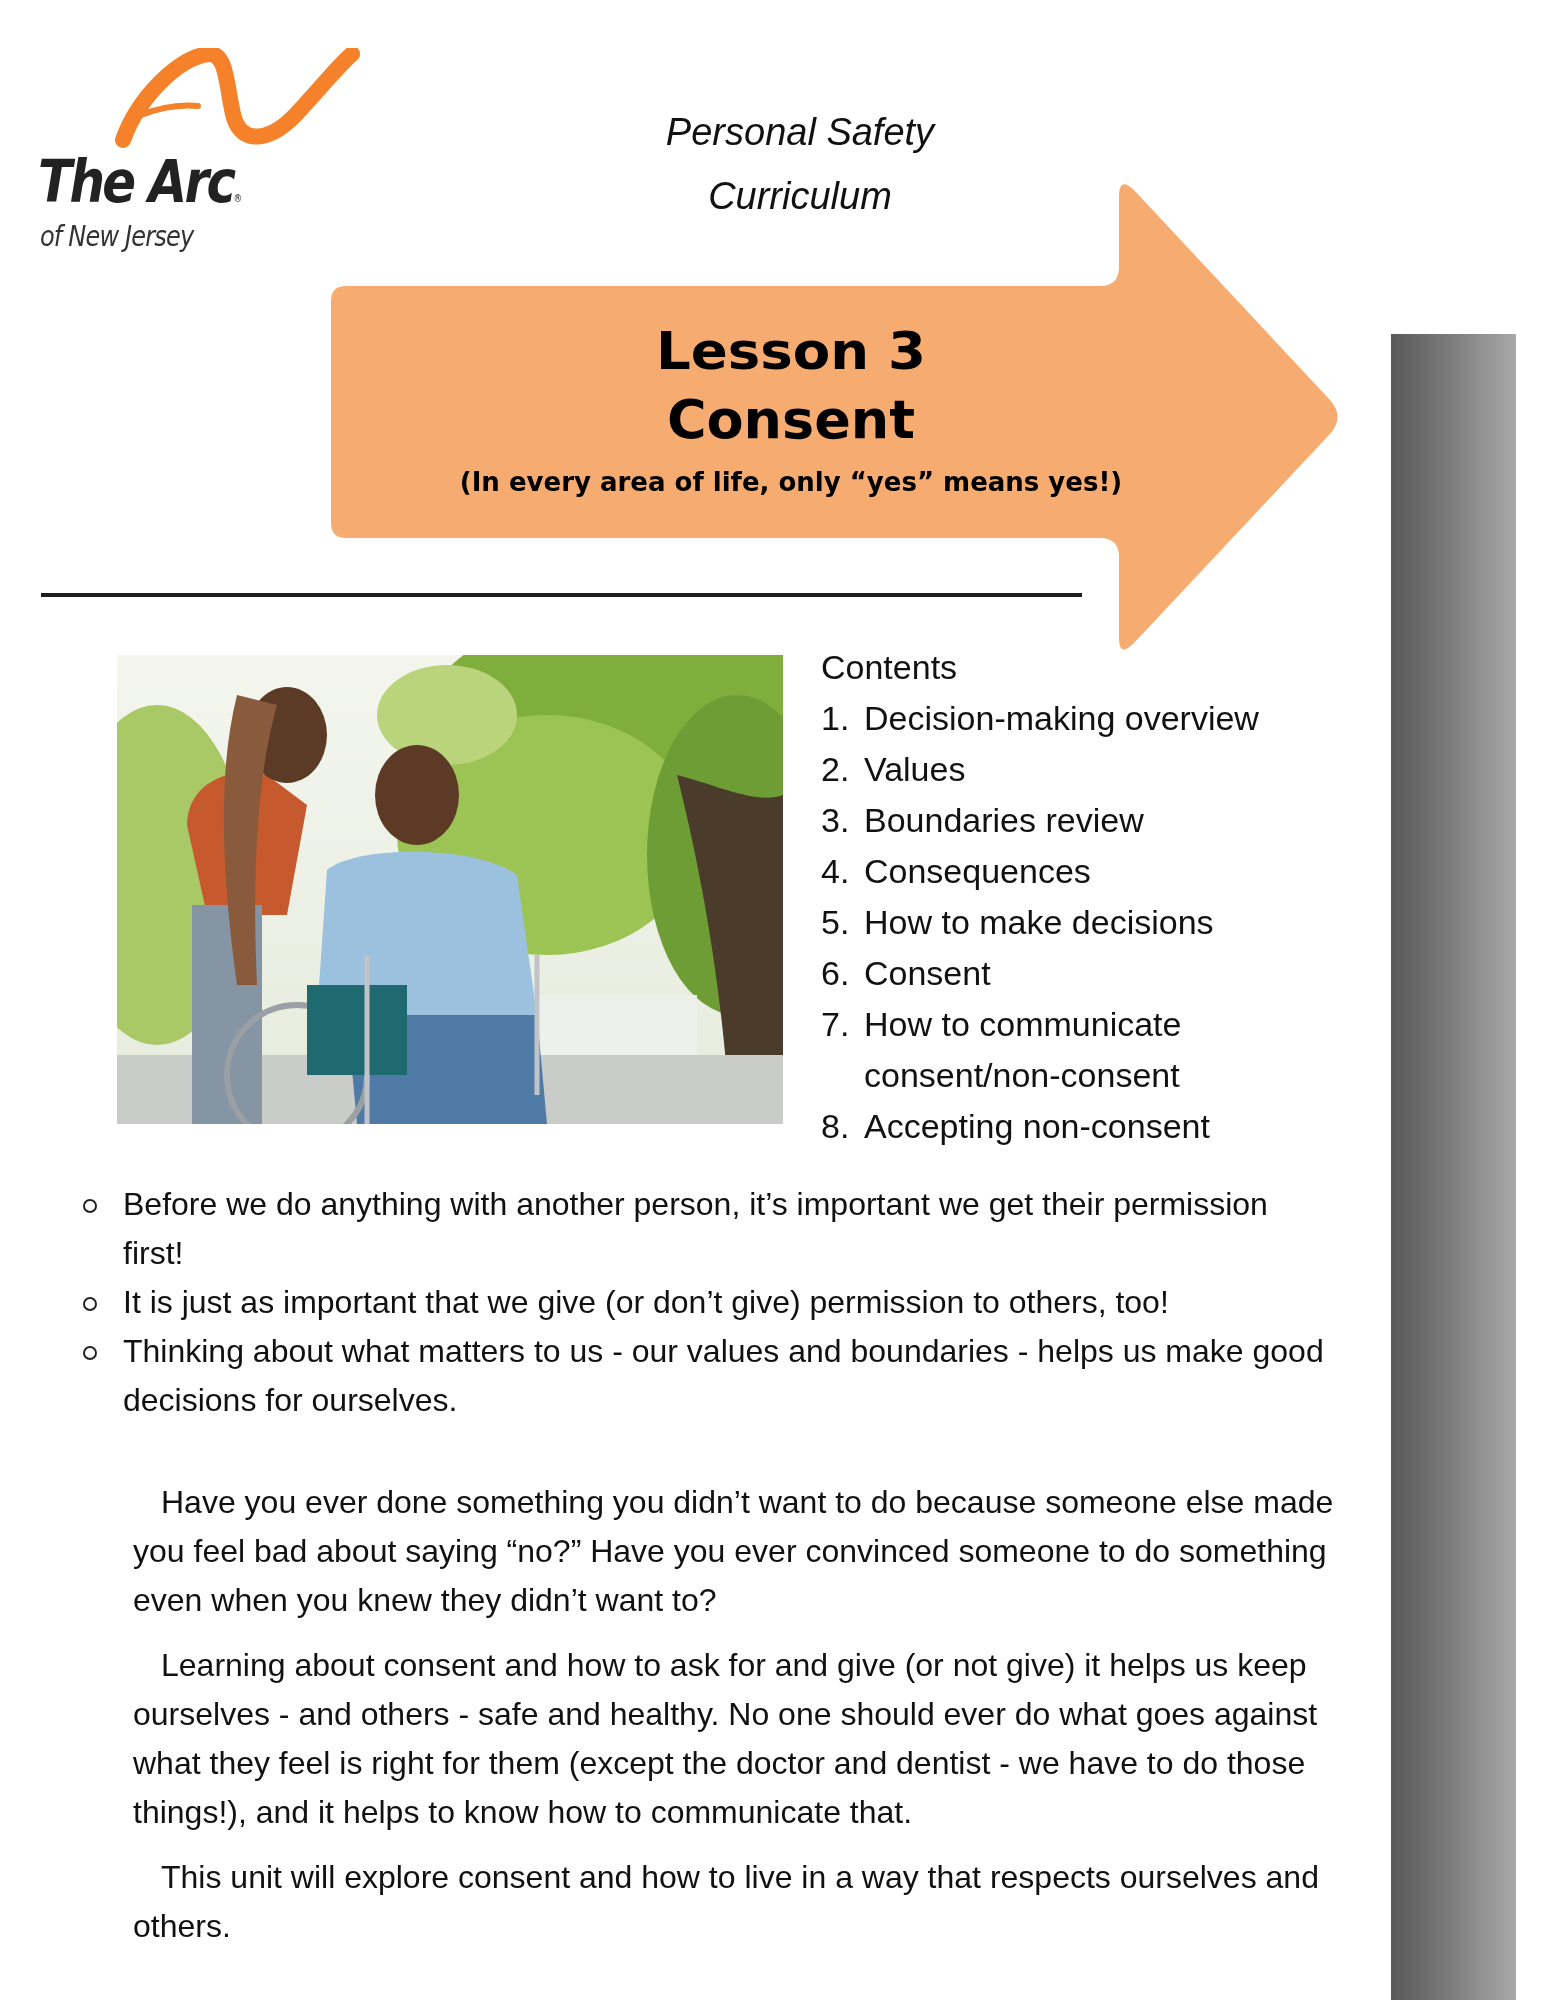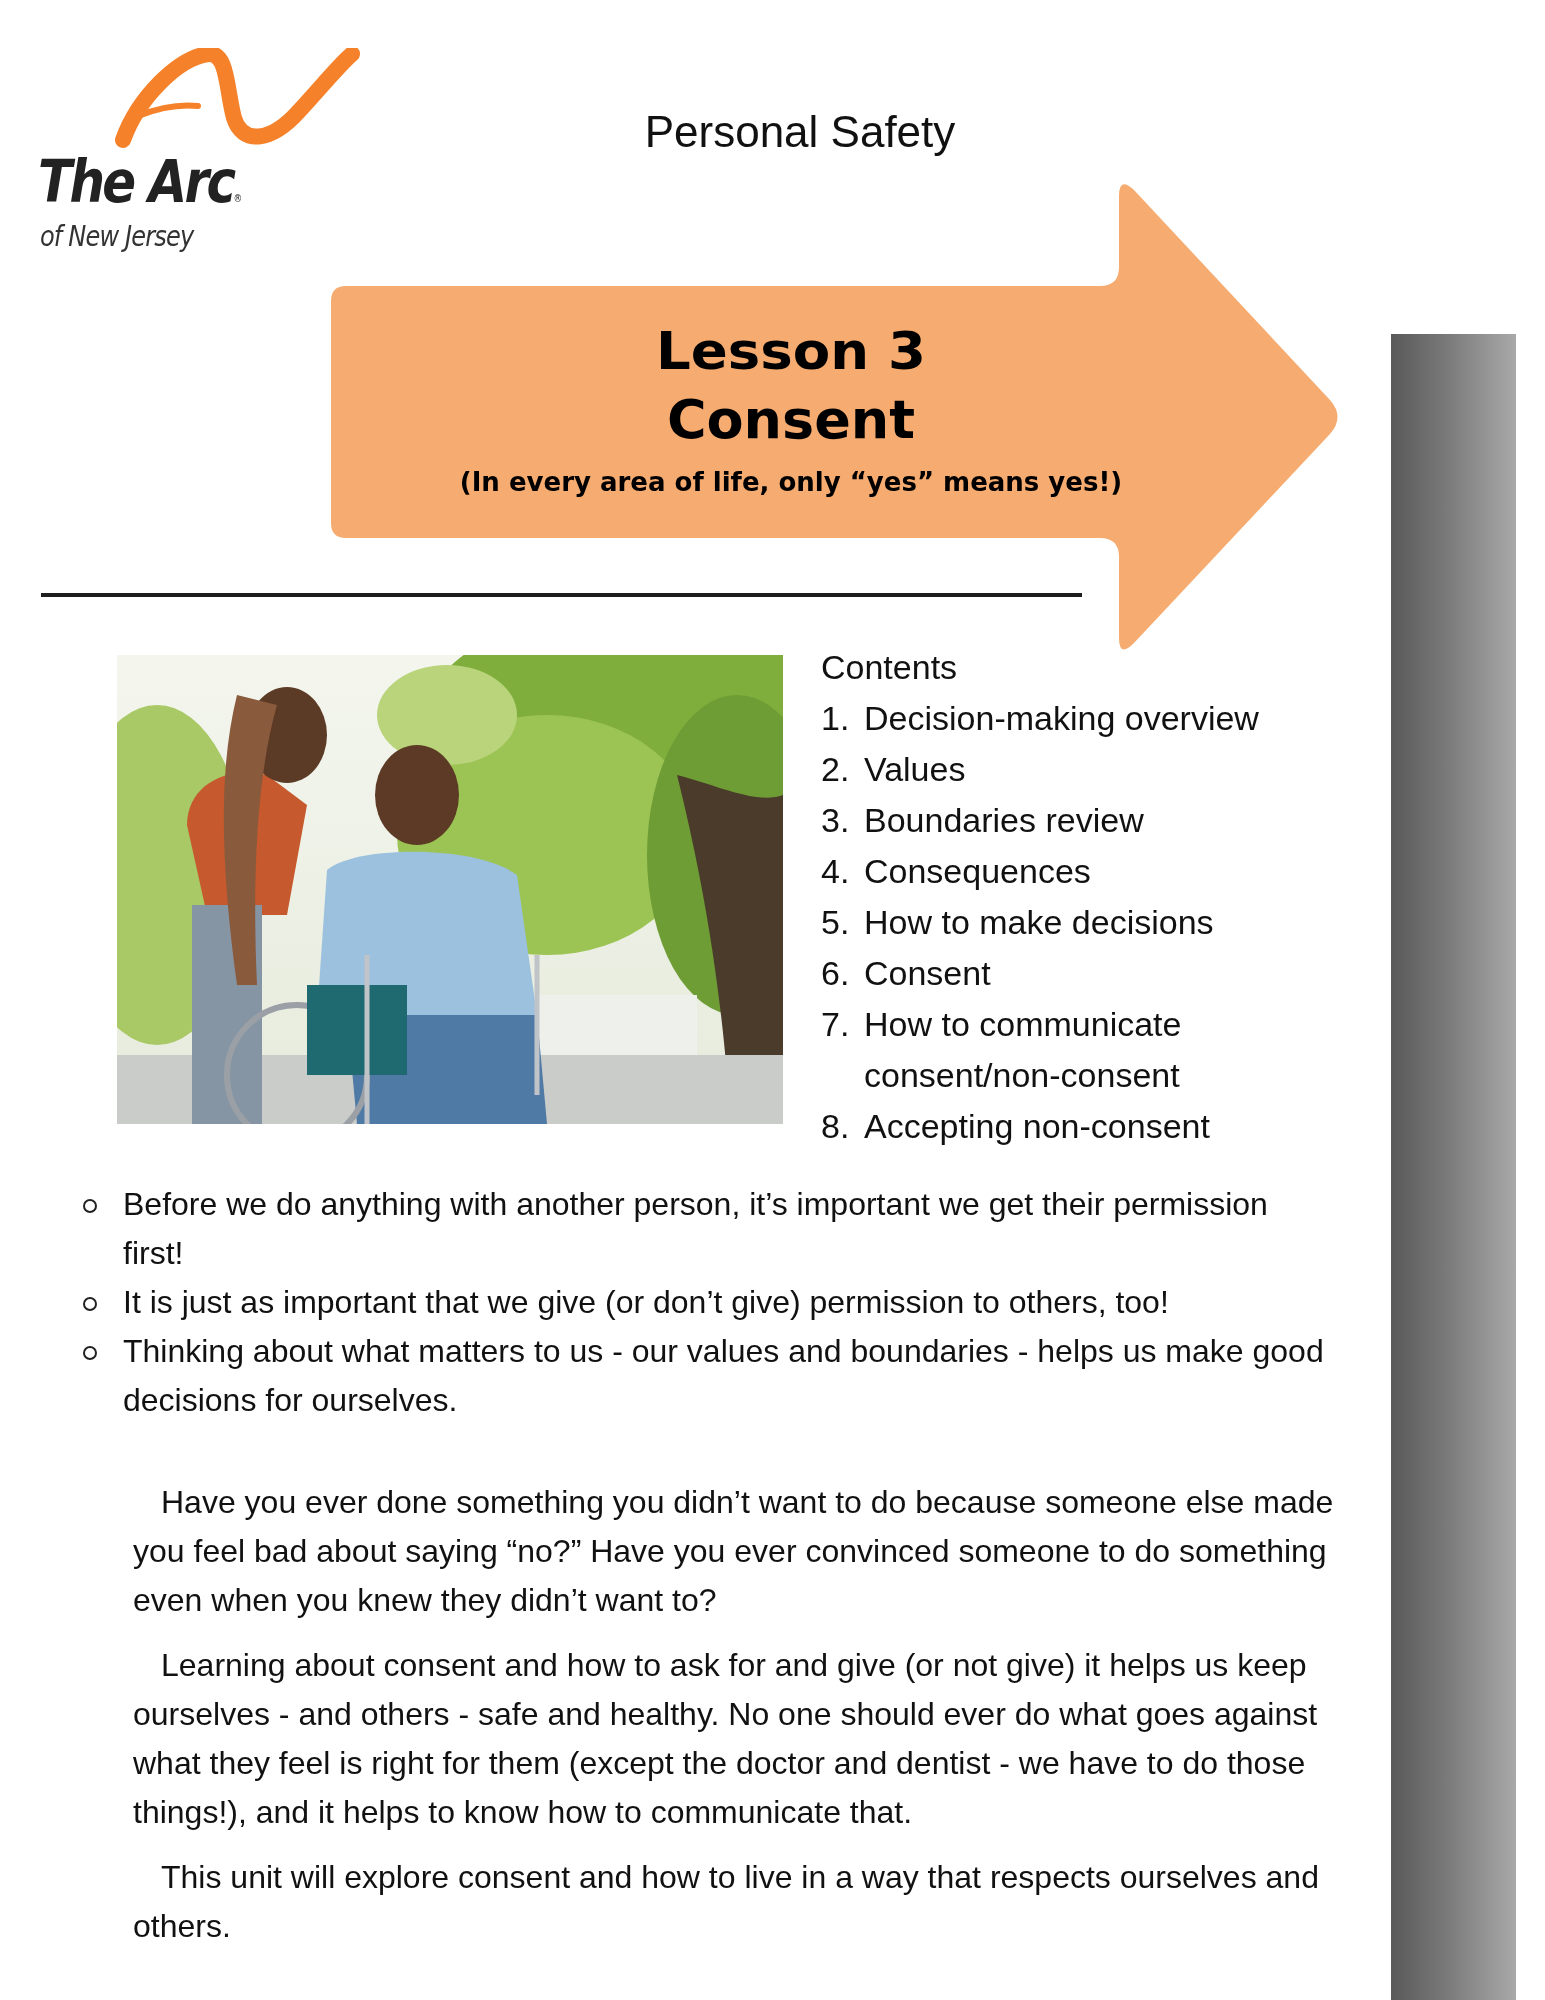--- a/index.html
+++ b/index.html
@@ -11,21 +11,21 @@
     #logo { left: 38px; top: 48px; width: 330px; height: 220px; }
     #logo-swoosh { left: 0; top: 0; }
     #logo-name { left: 0px; top: 100px; font-family: "DejaVu Sans", sans-serif; font-style: italic;
                  font-weight: bold; font-size: 58px; letter-spacing: -3px; color: #222; white-space: nowrap; transform: scaleX(0.86); transform-origin: left top; }
     #logo-reg { font-size: 10px; font-style: normal; font-weight: normal; letter-spacing: 0; vertical-align: baseline; }
     #logo-sub { left: 2px; top: 172px; font-family: "DejaVu Sans", sans-serif; font-style: italic; font-size: 28px;
                 color: #333; white-space: nowrap; letter-spacing: -1px; transform: scaleX(0.86); transform-origin: left top; }
 
     
     #curriculum-title { left: 560px; top: 100px; width: 480px; text-align: center;
-                        font-family: "Liberation Sans", sans-serif; font-size: 44px; line-height: 64px; color: #111; }
+                        font-family: "Liberation Sans", sans-serif; font-size: 38px; line-height: 64px; color: #111; font-style: italic; }
 
     
     #arrow { left: 0; top: 0; width: 1545px; height: 700px; pointer-events: none; }
 
     #lesson-block { left: 331px; top: 318px; width: 920px; text-align: center; color: #000; }
     #lesson-number { font-family: "DejaVu Sans", sans-serif; font-weight: bold; font-size: 52px; line-height: 66px; transform: scaleX(1.05); }
     #lesson-topic { font-family: "DejaVu Sans", sans-serif; font-weight: bold; font-size: 54px; line-height: 72px; }
     #lesson-tagline { font-family: "DejaVu Sans", sans-serif; font-weight: bold; font-size: 26px; line-height: 40px; margin-top: 6px; white-space: nowrap; }
 
     
@@ -65,20 +65,21 @@
     <path d="M85 92 C 100 50, 140 10, 170 6 C 190 4, 188 40, 196 70 C 204 96, 232 96, 262 62 C 284 38, 304 14, 314 6" fill="none" stroke="#F5822A" stroke-width="16" stroke-linecap="round"></path>
     <path d="M100 68 C 120 60, 140 56, 160 58" fill="none" stroke="#F5822A" stroke-width="6" stroke-linecap="round"></path>
     <path d="M300 20 L 318 4" fill="none" stroke="#F5822A" stroke-width="7" stroke-linecap="round"></path>
   </svg>
   <div id="logo-name" class="abs"><span>The Arc</span><span id="logo-reg">®</span></div>
   <div id="logo-sub" class="abs">of New Jersey</div>
 </div>
 
 <div id="curriculum-title" class="abs">
   <div>Personal Safety</div>
+  <div>Curriculum</div>
 </div>
 
 <svg id="arrow" class="abs" viewBox="0 0 1545 700" width="1545" height="700">
   <path d="M346 286 L1100 286 Q1119 286 1119 267 L1119 196 Q1119 176 1134 190 L1330 400 Q1345 417 1330 434 L1134 643 Q1119 658 1119 638 L1119 557 Q1119 538 1100 538 L346 538 Q331 538 331 523 L331 301 Q331 286 346 286 Z" fill="#F6AC70"></path>
 </svg>
 
 <div id="lesson-block" class="abs">
   <div id="lesson-number">Lesson 3</div>
   <div id="lesson-topic">Consent</div>
   <div id="lesson-tagline">(In every area of life, only “yes” means yes!)</div>

